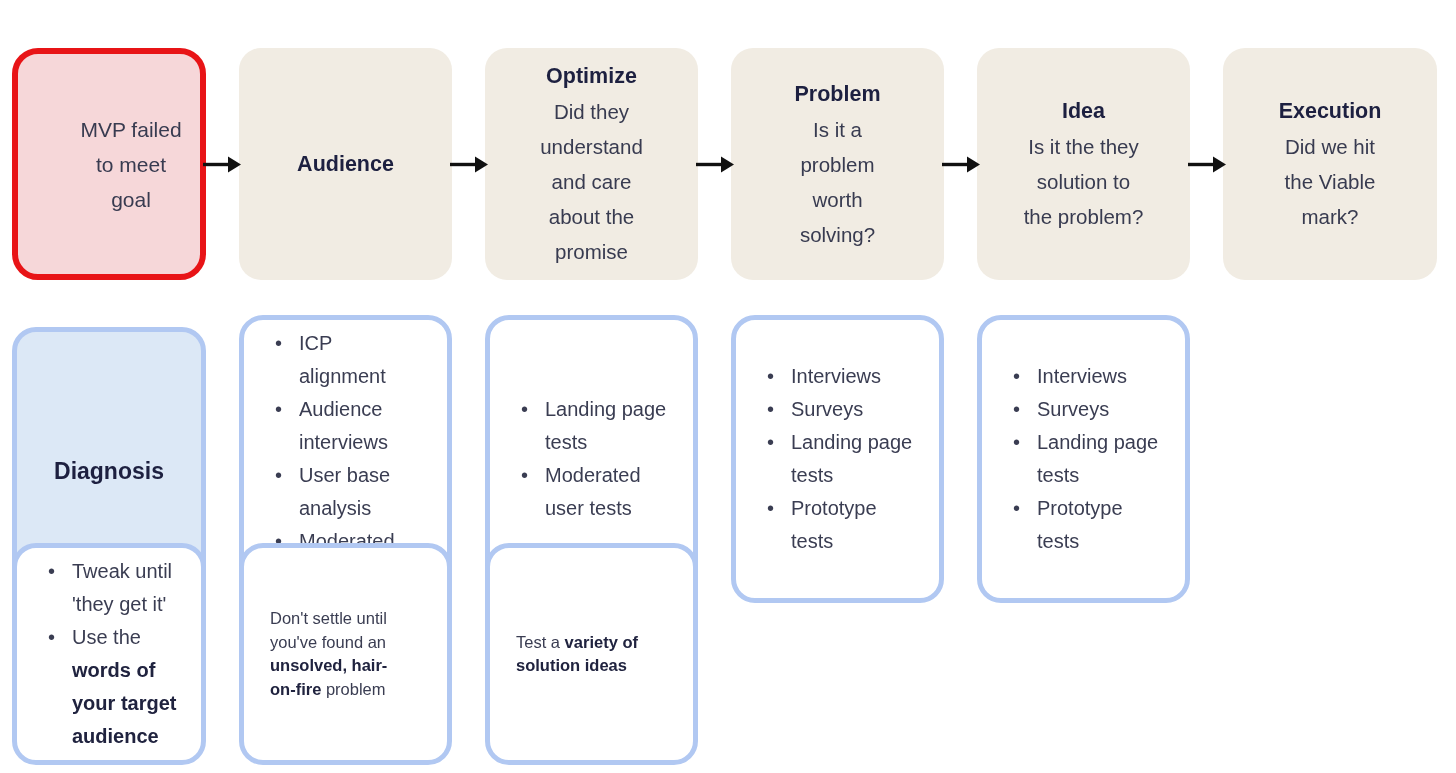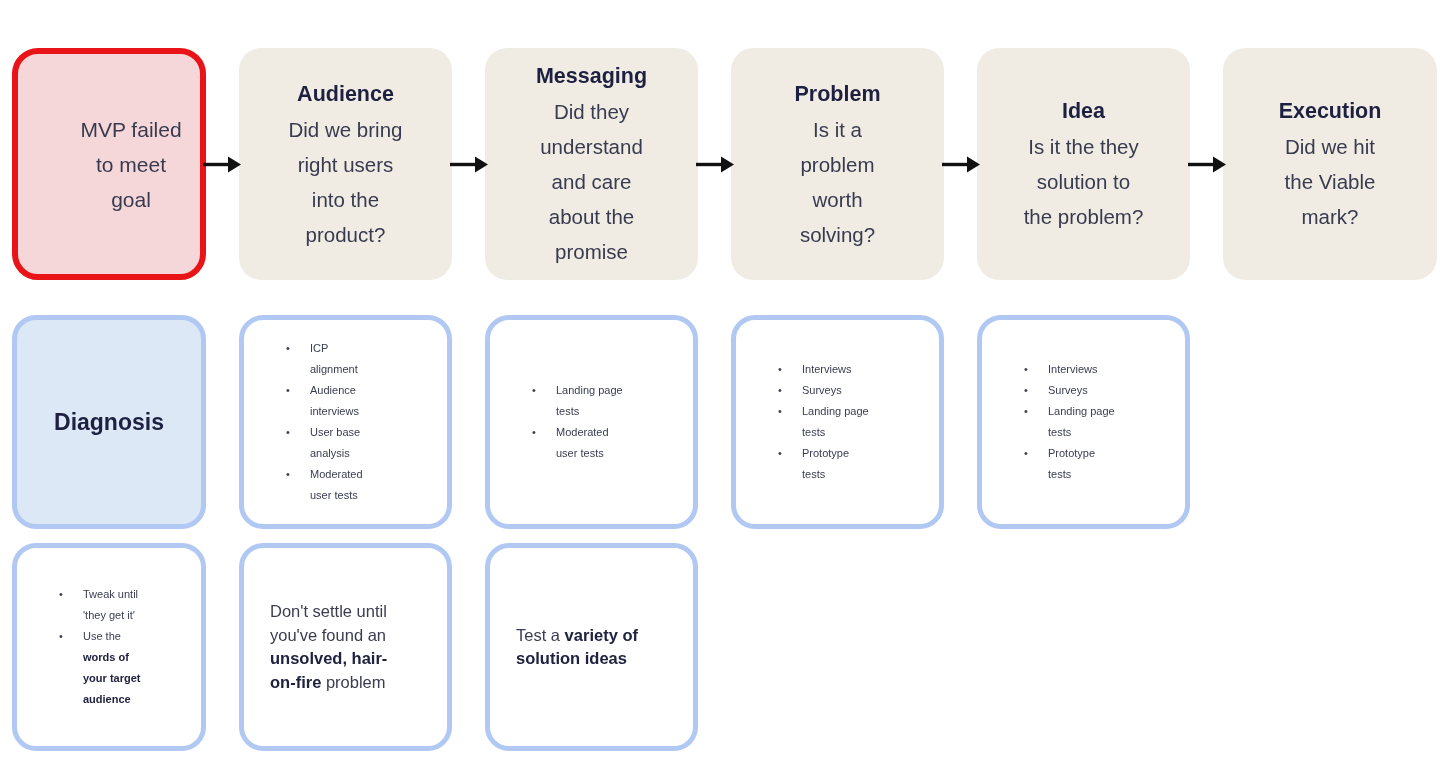--- a/index.html
+++ b/index.html
@@ -53,27 +53,27 @@
     height: 100%;
     border: 5px solid #b1c8f2;
     border-radius: 24px;
     background: #ffffff;
     display: flex; flex-direction: column; justify-content: center;
     padding: 6px 12px;
   }
   .label-panel {
     background: #dce8f6;
     align-items: center; text-align: center;
-    font-weight: bold; font-size: 23px; color: #1d2040;
+    font-weight: bold; font-size: 23px; color: #1d2040; margin-top: 12px;
   }
 
   
   .bullets {
-    list-style: none; margin: 12px; padding: 0 0 0 16px;
-    font-size: 11px; line-height: 21px;
+    list-style: none; margin: 1px; padding: 0 0 0 16px;
+    font-size: 20px; line-height: 33px;
   }
   .bullets li {
     position: relative; padding-left: 26px;
     white-space: pre-line;
   }
   .bullets li::before {
     content: "\2022";
     position: absolute; left: 2px; top: 0;
     color: #3a3d52;
   }
@@ -94,27 +94,23 @@
 <div class="board">
 
   <div class="row row-flow">
     <div class="flow-box start-box">
       <div class="flow-q">MVP failed
 to meet
 goal</div>
     </div>
     <div class="flow-box">
       <div class="flow-title">Audience</div>
-      <div class="flow-q">Did we bring
-right users
-into the
-product?</div>
-    </div>
-    <div class="flow-box">
-      <div class="flow-title">Messaging</div>
+    </div>
+    <div class="flow-box">
+      <div class="flow-title">Optimize</div>
       <div class="flow-q">Did they
 understand
 and care
 about the
 promise</div>
     </div>
     <div class="flow-box">
       <div class="flow-title">Problem</div>
       <div class="flow-q">Is it a
 problem

